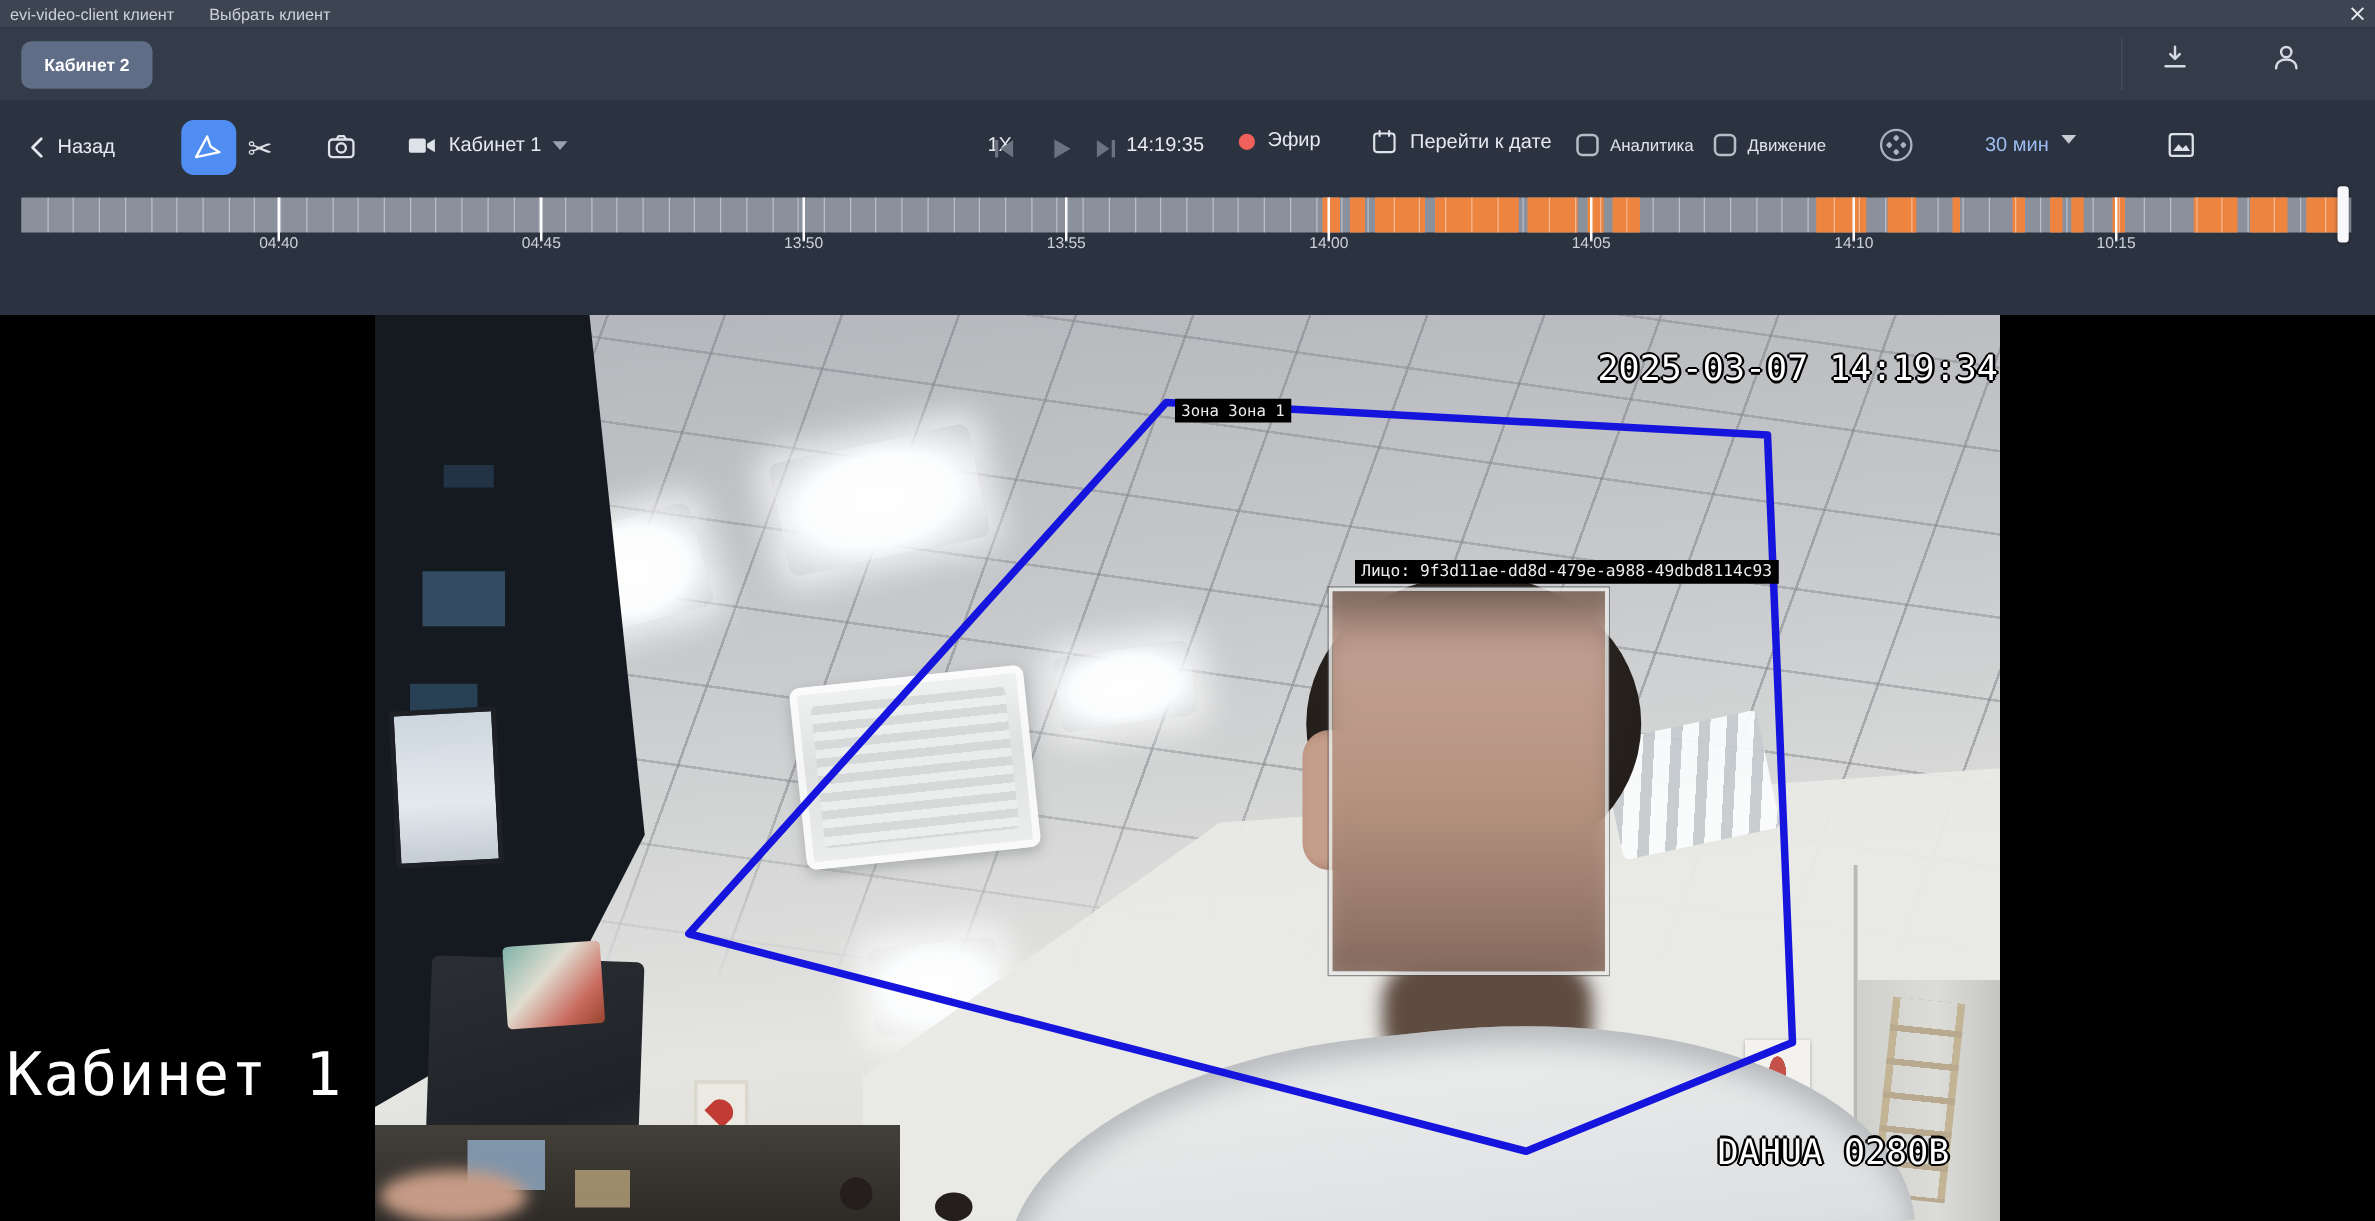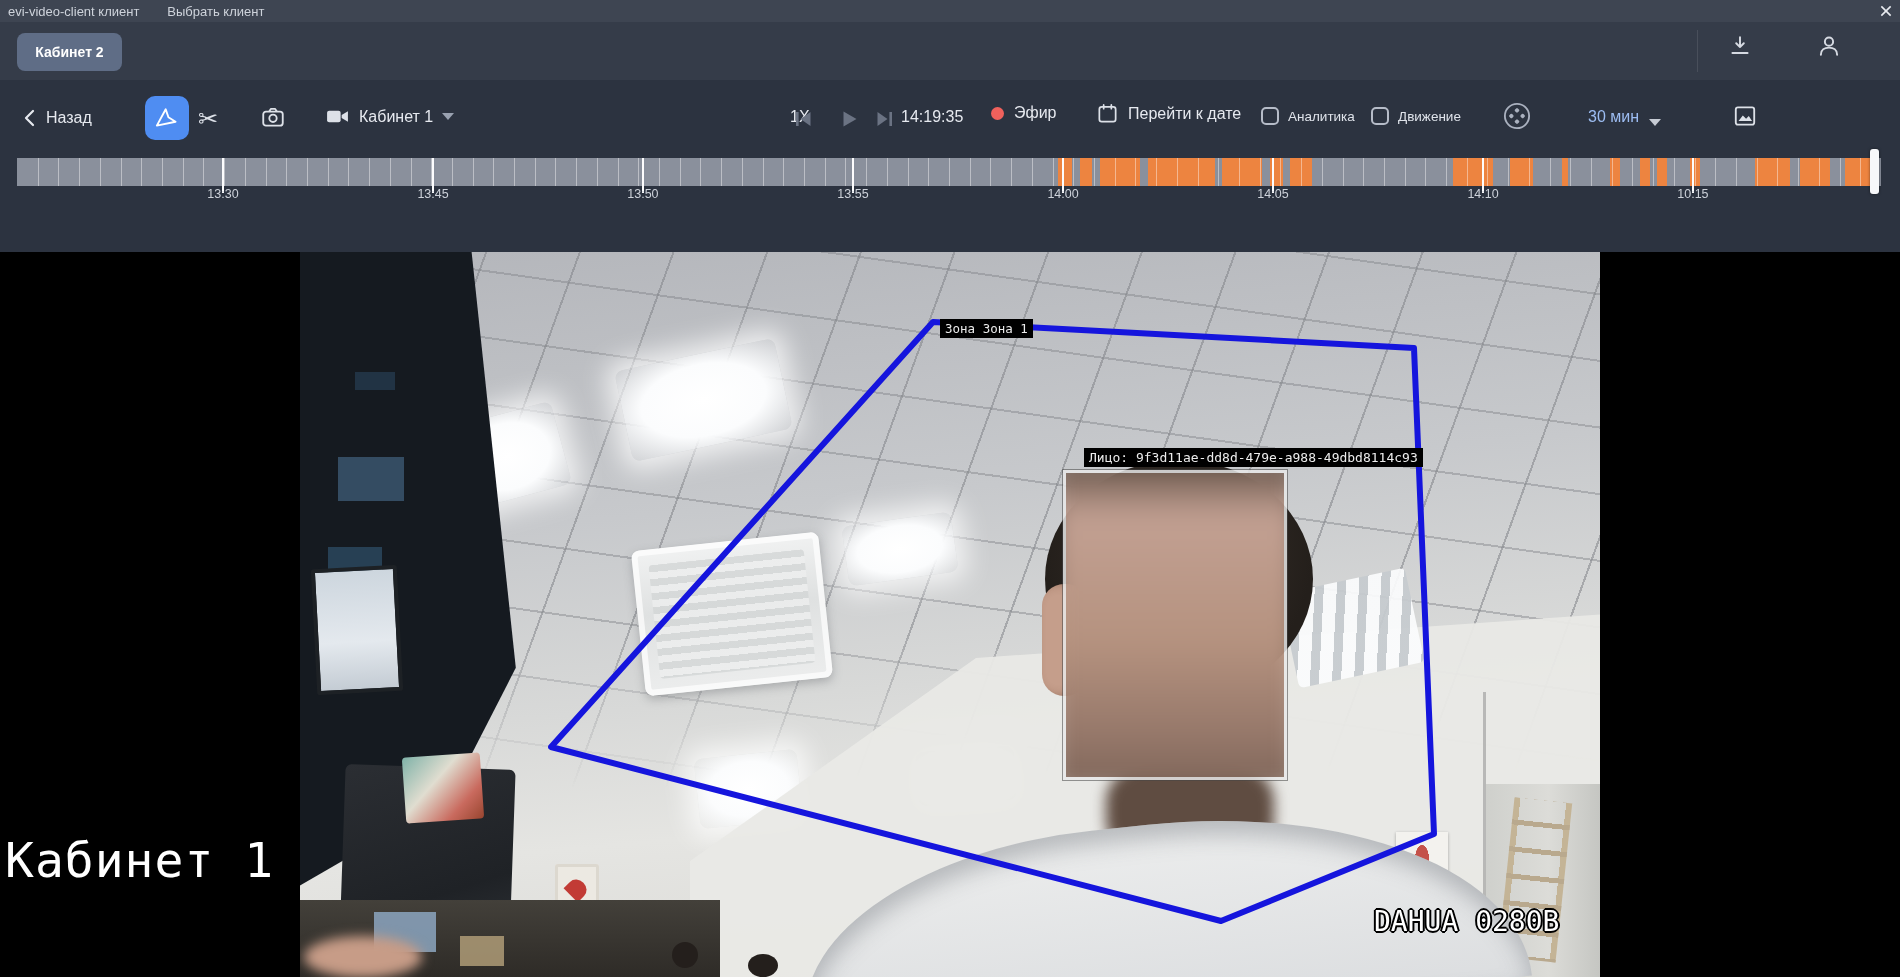--- a/index.html
+++ b/index.html
@@ -257,21 +257,21 @@
       <circle cx="13" cy="13" r="10.5"></circle>
       <g fill="currentColor" stroke="none">
         <rect x="11.3" y="6.4" width="3.4" height="3.4" rx="1" transform="rotate(45 13 8.1)"></rect>
         <rect x="11.3" y="16.2" width="3.4" height="3.4" rx="1" transform="rotate(45 13 17.9)"></rect>
         <rect x="6.4" y="11.3" width="3.4" height="3.4" rx="1" transform="rotate(45 8.1 13)"></rect>
         <rect x="16.2" y="11.3" width="3.4" height="3.4" rx="1" transform="rotate(45 17.9 13)"></rect>
       </g>
       </svg>
   </div>
 
-  <div class="ti" style="left:1588px;top:28px;display:flex;align-items:flex-end;gap:10px;">
+  <div class="ti" style="left:1588px;top:28px;display:flex;align-items:flex-start;gap:10px;">
     <span class="t-text blue-text">30 мин</span>
     <span class="caret" style="border-top-color:#c6cbd4;"></span>
   </div>
 
   <div class="ti" style="left:1732px;top:23px;width:26px;height:26px;color:#dde1e8;">
     <svg viewBox="0 0 24 24" stroke="currentColor" stroke-width="1.7" fill="none">
       <rect x="3.5" y="4" width="17" height="16" rx="2"></rect>
       <path d="M6 16.5 L10 11.5 L13 14.5 L15.5 12 L18.5 16.5 Z" fill="currentColor" stroke="none"></path>
       </svg>
   </div>
@@ -380,23 +380,23 @@
         <div class="tl-sep" style="left: 92.2222%;"></div>
         <div class="tl-sep" style="left: 93.3333%;"></div>
         <div class="tl-sep" style="left: 94.4444%;"></div>
         <div class="tl-sep" style="left: 95.5556%;"></div>
         <div class="tl-sep" style="left: 96.6667%;"></div>
         <div class="tl-sep" style="left: 97.7778%;"></div>
         <div class="tl-sep" style="left: 98.8889%;"></div>
       </div>
     <div class="abs" style="left:0;top:0;width:100%;height:46px;pointer-events:none;">
         <div class="tl-tick" style="left: 11.05%;"></div>
-        <div class="tl-label" style="left: 11.05%;">13:30</div>
+        <div class="tl-label" style="left: 11.05%;">04:40</div>
         <div class="tl-tick" style="left: 22.32%;"></div>
-        <div class="tl-label" style="left: 22.32%;">13:45</div>
+        <div class="tl-label" style="left: 22.32%;">04:45</div>
         <div class="tl-tick" style="left: 33.58%;"></div>
         <div class="tl-label" style="left: 33.58%;">13:50</div>
         <div class="tl-tick" style="left: 44.85%;"></div>
         <div class="tl-label" style="left: 44.85%;">13:55</div>
         <div class="tl-tick" style="left: 56.12%;"></div>
         <div class="tl-label" style="left: 56.12%;">14:00</div>
         <div class="tl-tick" style="left: 67.38%;"></div>
         <div class="tl-label" style="left: 67.38%;">14:05</div>
         <div class="tl-tick" style="left: 78.65%;"></div>
         <div class="tl-label" style="left: 78.65%;">14:10</div>
@@ -453,17 +453,18 @@
     <div class="face-box">
       <div class="face-skin"></div>
     </div>
 
     <svg class="zone-svg" width="1300" height="725" viewBox="0 0 1300 725">
       <polygon points="633,70 1114,96 1134,582 921,669 251,495" fill="none" stroke="#1515dd" stroke-width="6" stroke-linejoin="round"></polygon>
     </svg>
 
     <div class="tag zone-tag">Зона Зона 1</div>
     <div class="tag face-tag">Лицо: 9f3d11ae-dd8d-479e-a988-49dbd8114c93</div>
+    <div class="osd osd-timestamp">2025-03-07 14:19:34</div>
     <div class="osd osd-device">DAHUA 0280B</div>
   </div>
 
   <div class="osd osd-camera">Кабинет 1</div>
 </div>
 
 </body></html>

